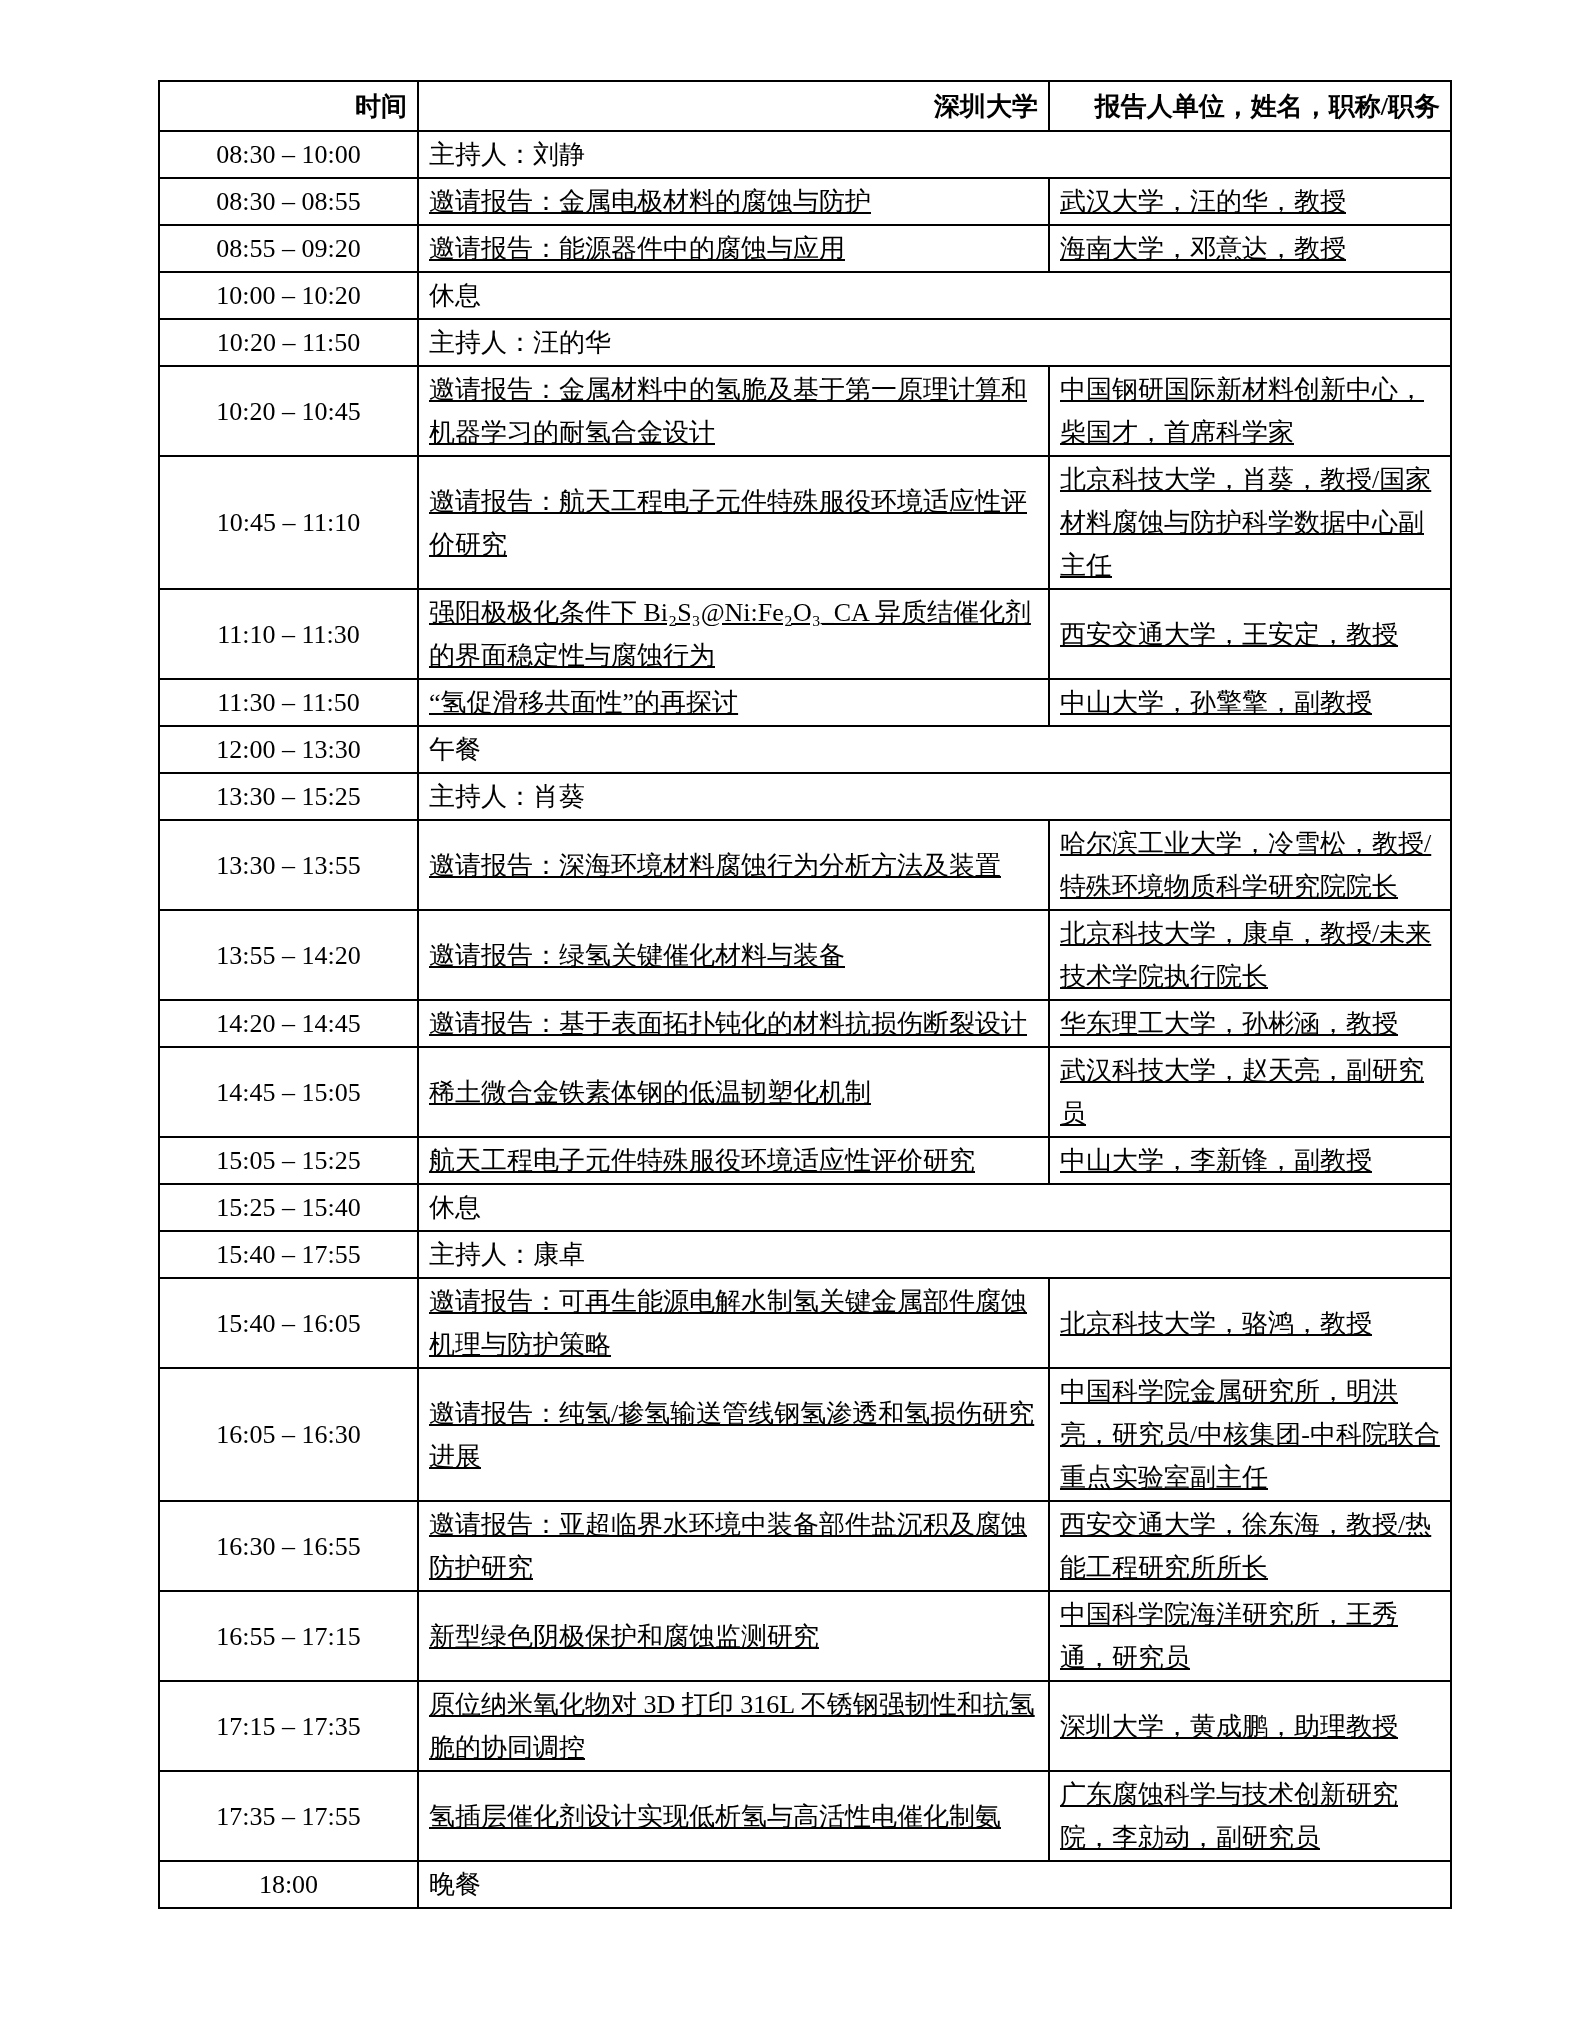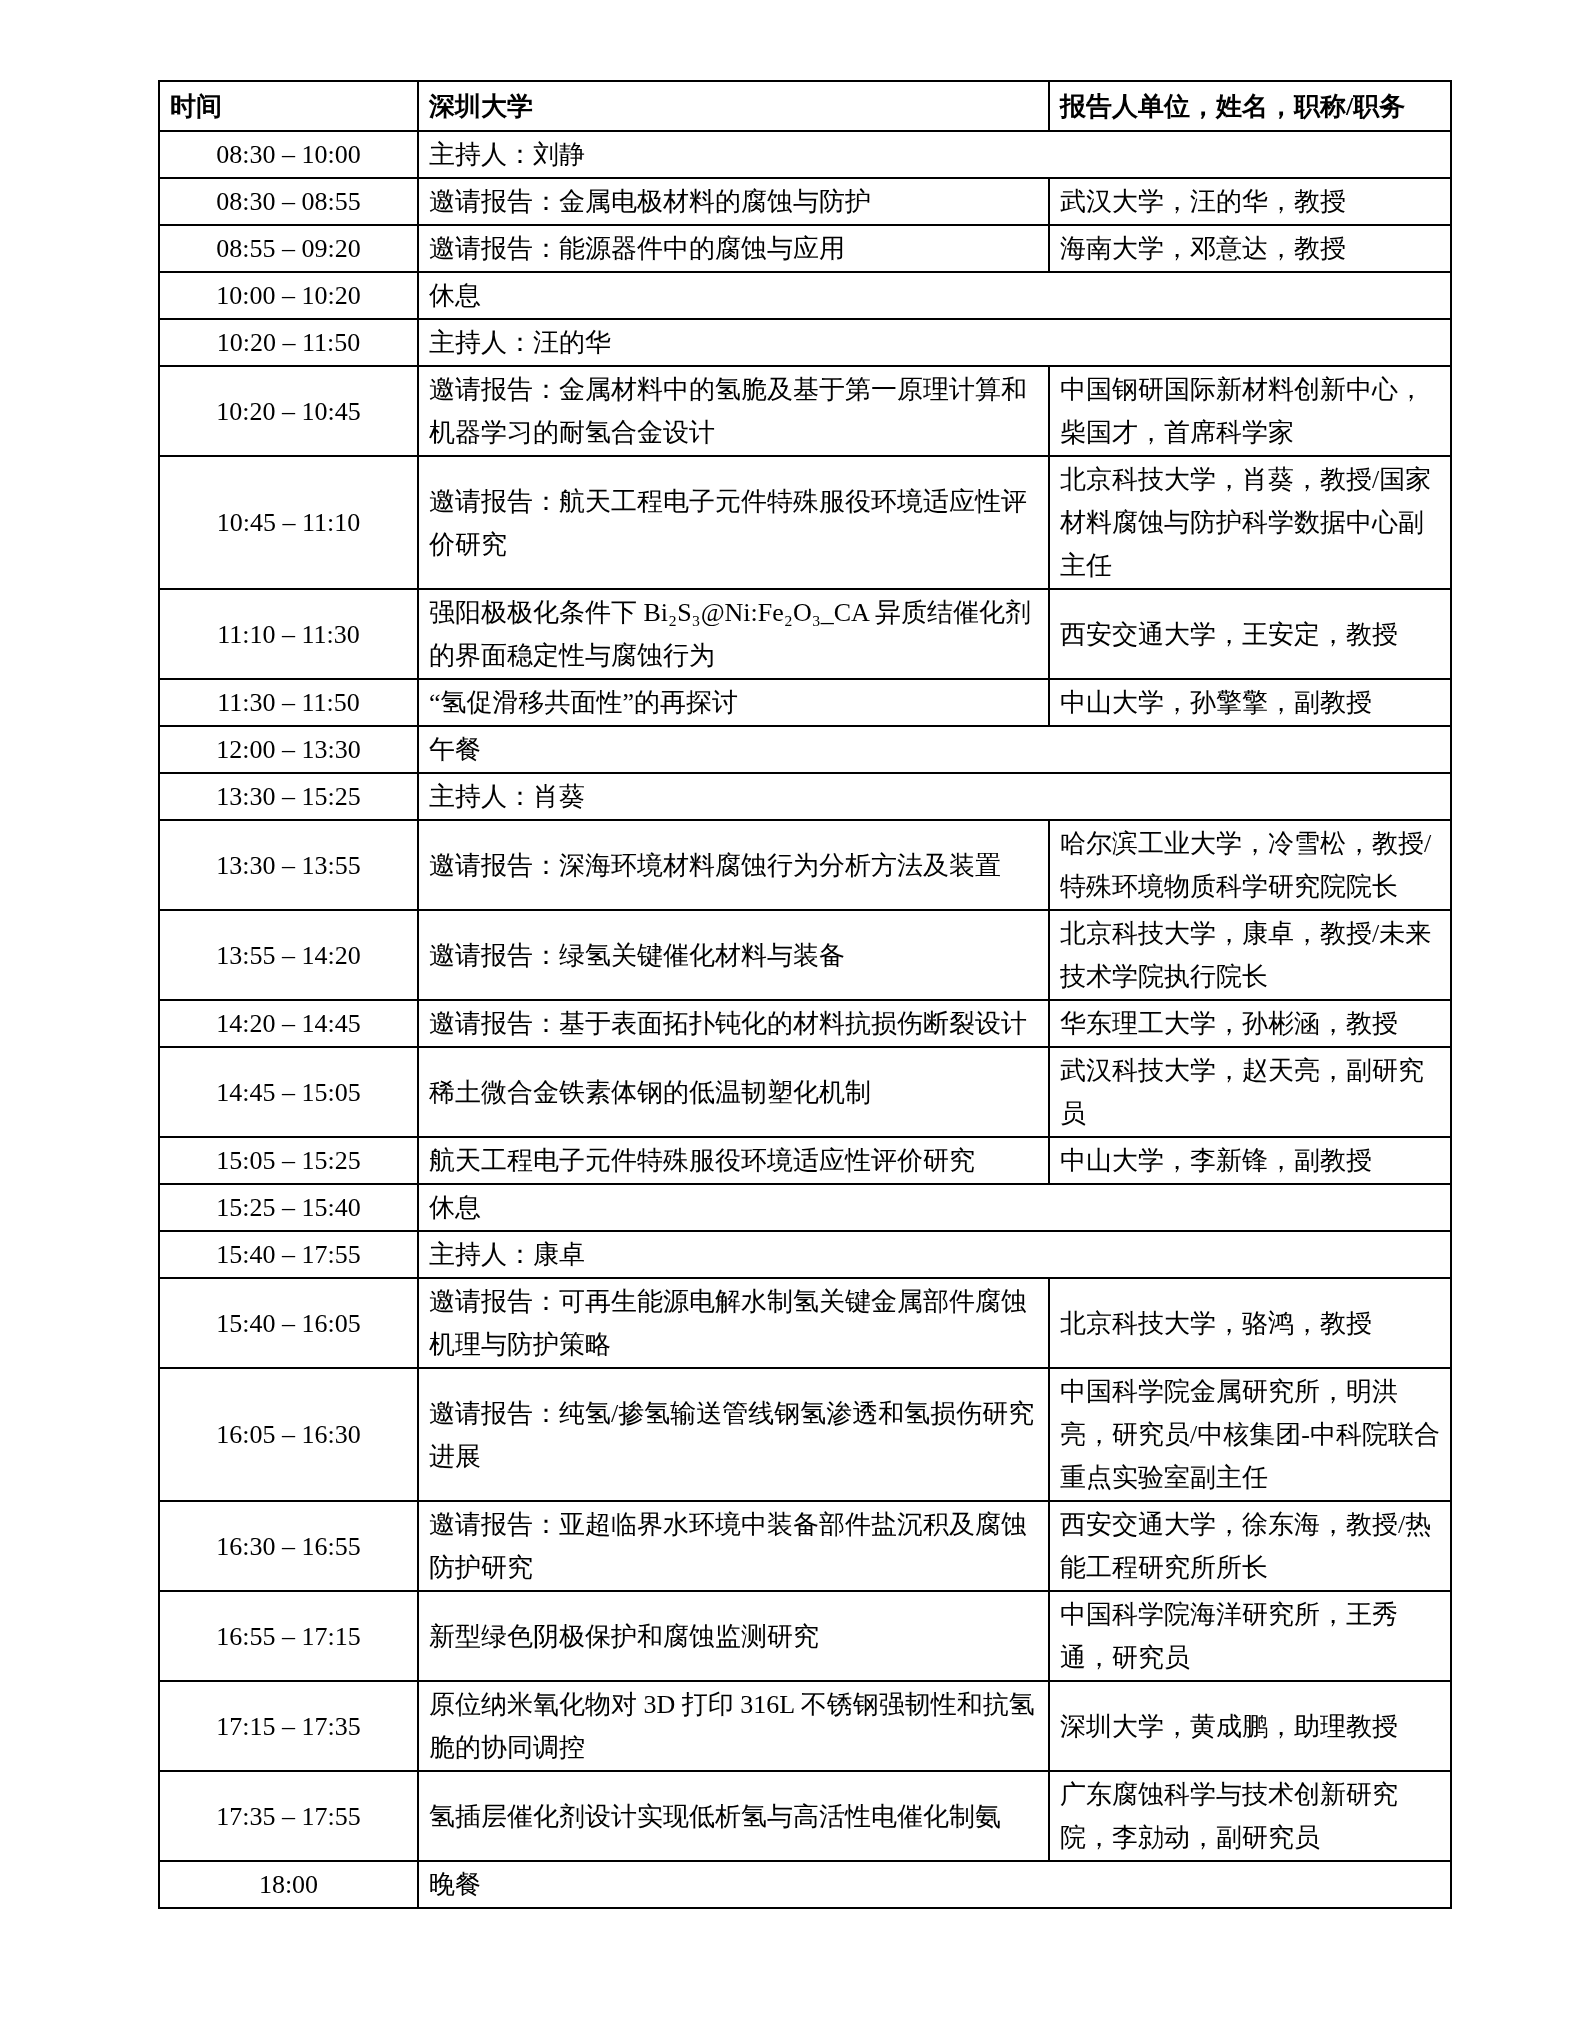--- a/index.html
+++ b/index.html
@@ -29,29 +29,30 @@
   .schedule-table th,
   .schedule-table td {
     border: 2px solid #000000;
     line-height: 43px;
     padding: 1px 10px;
     vertical-align: middle;
     word-break: break-word;
   }
   .schedule-table th {
     font-weight: bold;
-    text-align: left;
+    text-align: right;
     height: 46px;
   }
   .time-cell {
     text-align: center;
     white-space: nowrap;
   }
   .title-cell, .speaker-cell {
     text-align: left;
+    text-decoration: underline;
   }
   .session-cell {
   }
 </style>
 </head>
 <body>
 
 <table class="schedule-table">
   <colgroup>
     <col class="c-time">

